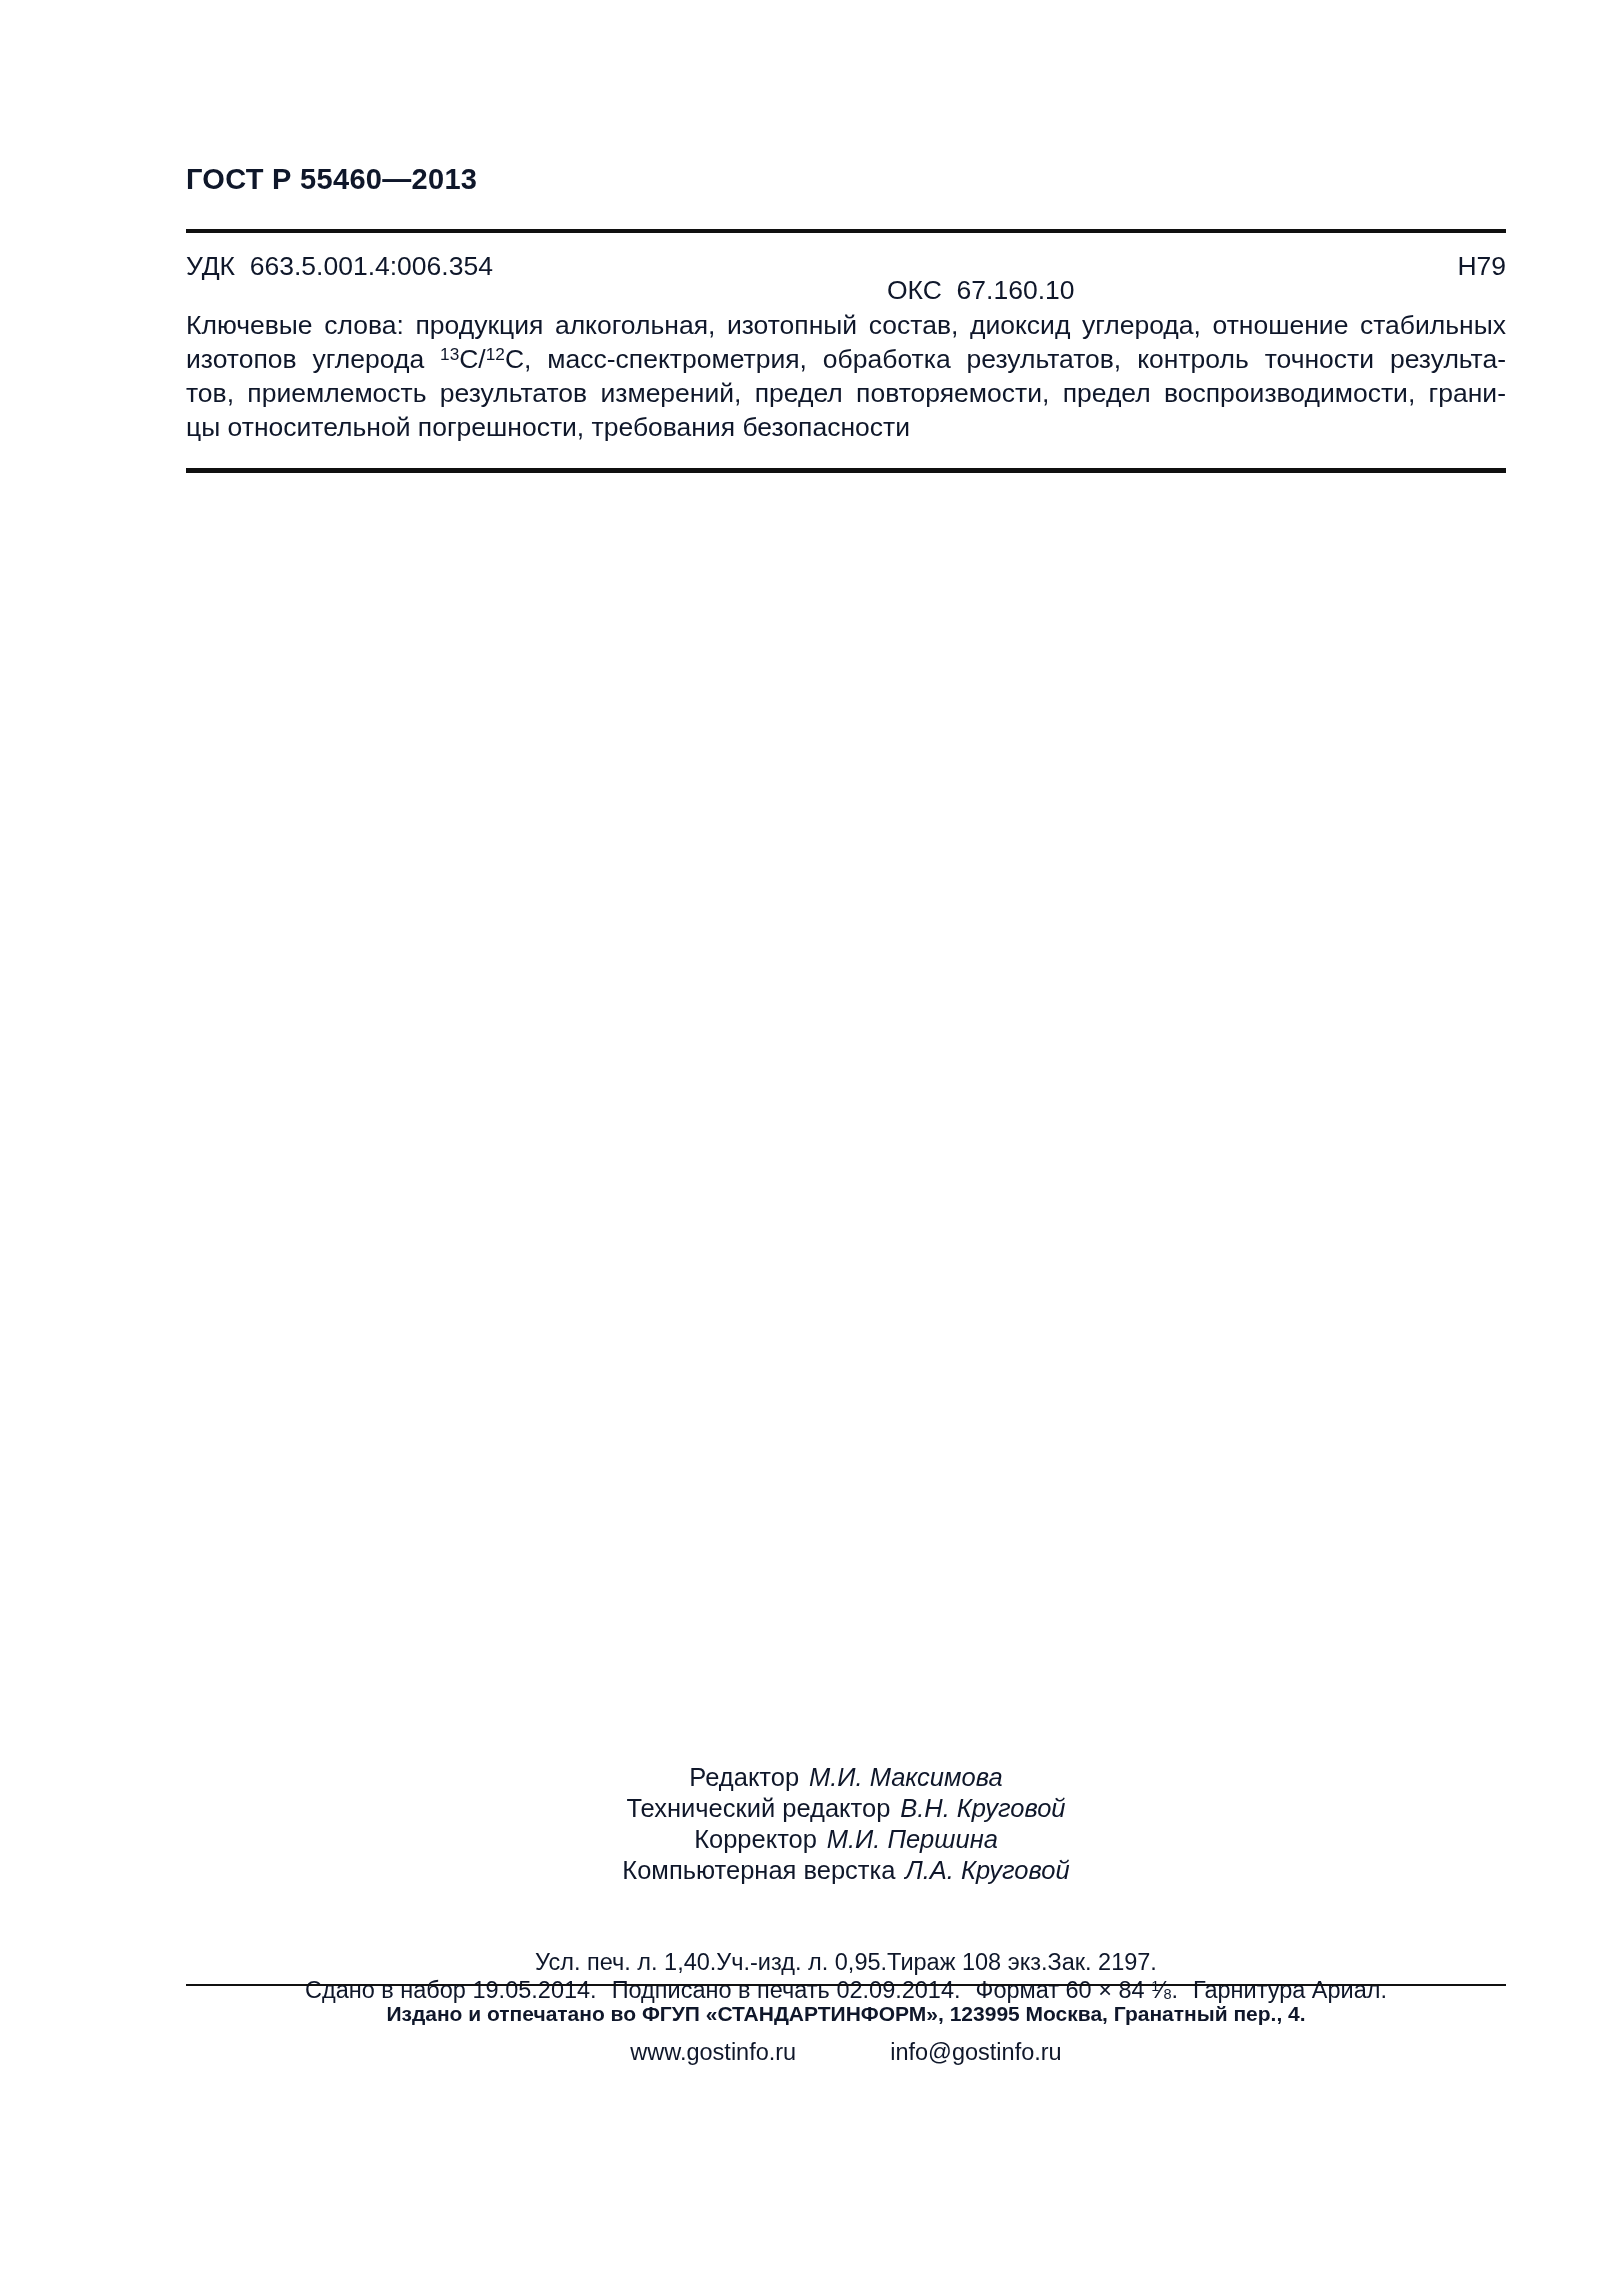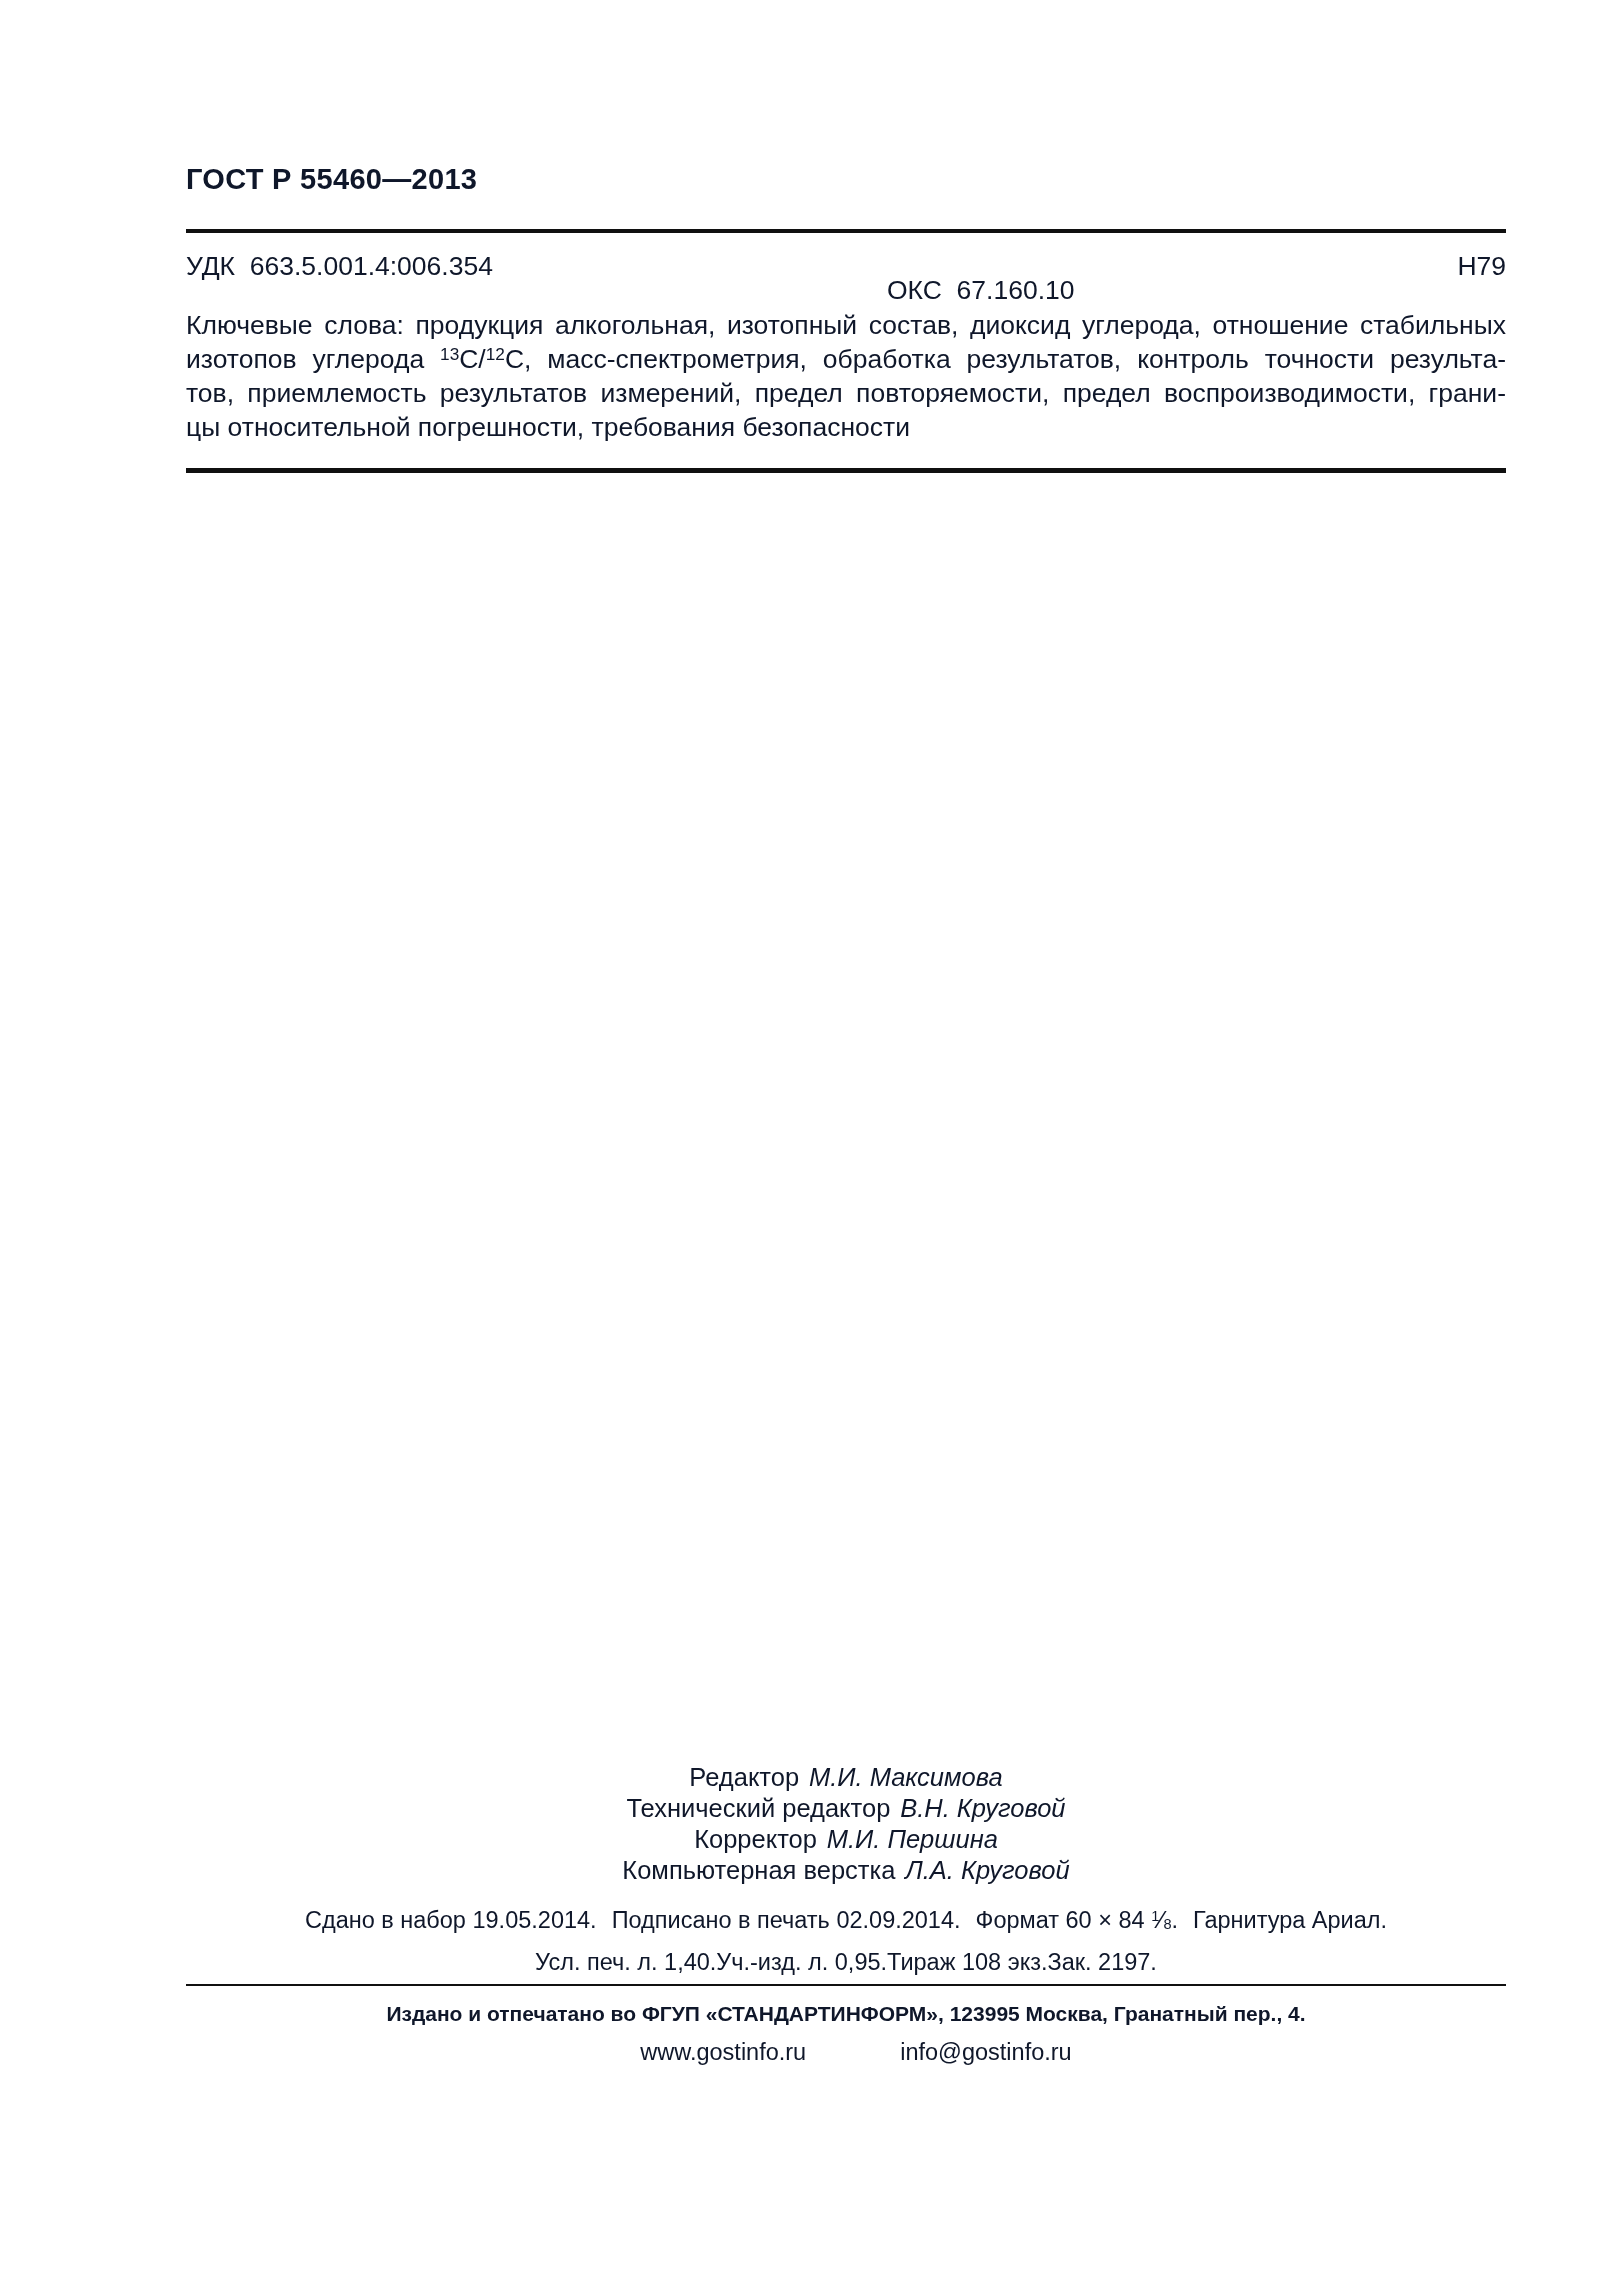--- a/index.html
+++ b/index.html
@@ -82,21 +82,21 @@
   .print-row {
     position: absolute;
     left: 186px;
     width: 1320px;
     display: flex;
     justify-content: center;
     align-items: baseline;
     font-size: 23.5px;
     white-space: pre;
   }
-  .print-row-1 { top: 1906px; gap: 15px; }
+  .print-row-1 { top: 1976px; gap: 15px; }
   .print-row-2 { top: 1949px; }
 
   .frac sup {
     font-size: 0.62em;
     vertical-align: 0.5em;
     line-height: 0;
   }
   .frac .slash { font-size: 1.05em; }
   .frac sub {
     font-size: 0.62em;
@@ -108,21 +108,21 @@
   .publisher-line {
     top: 2002px;
     left: 186px;
     width: 1320px;
     text-align: center;
     font-size: 21px;
     font-weight: bold;
   }
   .contacts-row {
     top: 2039px;
-    left: 196px;
+    left: 186px;
     width: 1320px;
     display: flex;
     justify-content: center;
     gap: 94px;
     font-size: 23.5px;
   }
 </style>
 </head>
 <body>
 

